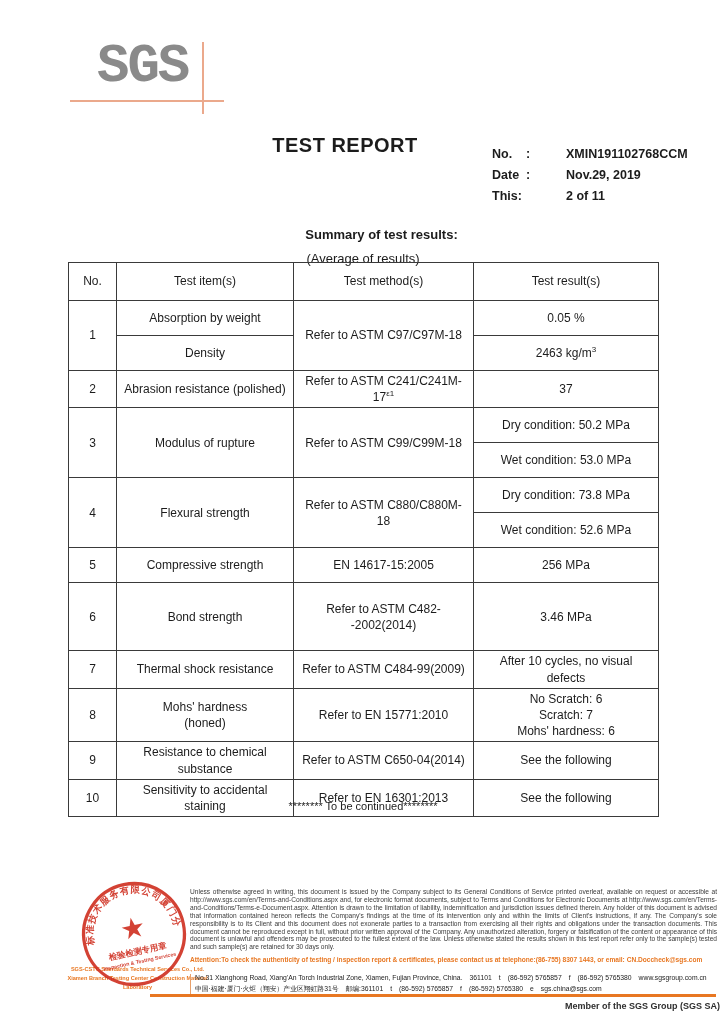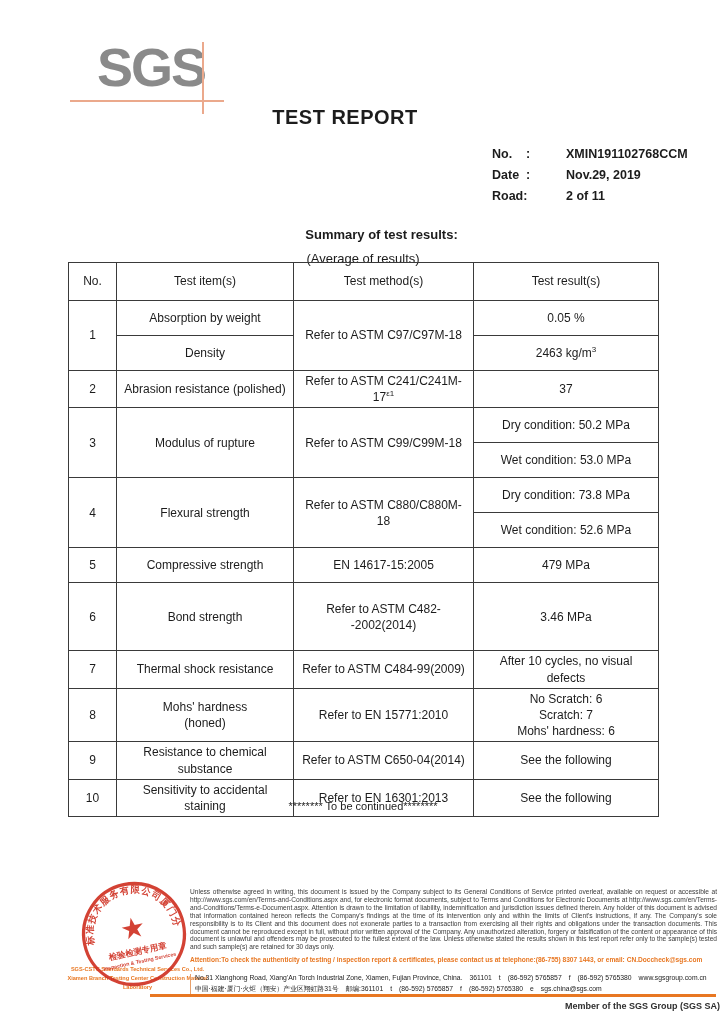--- a/index.html
+++ b/index.html
@@ -1,26 +1,26 @@
 <!DOCTYPE html>
 <html><head>
 <meta charset="utf-8">
 <style>
   * { margin:0; padding:0; box-sizing:border-box; }
   html,body { width:726px; height:1024px; background:#ffffff; overflow:hidden;
               font-family:"Liberation Sans", sans-serif; color:#1c1c1c; }
 
   
   .logo-text { position:absolute; left:97px; top:40px; font-size:54px; font-weight:bold;
-               color:#8a8a8a; letter-spacing:-2px; line-height:1; }
+               color:#8a8a8a; letter-spacing:-2px; line-height:1;font-family:Liberation Mono, monospace; }
   .cross-h { position:absolute; left:70px; top:100px; width:154px; height:2px; background:#eba98c; }
   .cross-v { position:absolute; left:202px; top:42px; width:2px; height:72px; background:#eba98c; }
 
   
-  .report-title { position:absolute; left:0; top:106px; width:690px; text-align:center;
+  .report-title { position:absolute; left:0; top:134px; width:690px; text-align:center;
                   font-size:20px; font-weight:bold; letter-spacing:0.5px; }
   .info-block { position:absolute; left:492px; top:147px; display:grid;
                 grid-template-columns:34px 40px auto; row-gap:7px;
                 font-size:12.5px; font-weight:bold; white-space:nowrap; }
 
   
   .summary-h  { position:absolute; left:0; top:227px; width:726px; text-align:center;
                 font-size:13px; font-weight:bold;padding-left:37px; }
   .summary-h2 { position:absolute; left:0; top:251px; width:726px; text-align:center;
                 font-size:13px; font-weight:normal; }
@@ -66,21 +66,21 @@
 
 <div class="report-title">TEST REPORT</div>
 
 <div class="info-block">
   <span>No.</span>
   <span>:</span>
   <span>XMIN191102768CCM</span>
   <span>Date</span>
   <span>:</span>
   <span>Nov.29, 2019</span>
-  <span>Road:</span>
+  <span>This:</span>
   <span></span>
   <span>2 of 11</span>
 </div>
 
 <div class="summary-h">Summary of test results:</div>
 <div class="summary-h2">(Average of results)</div>
 
 <table class="results">
   <colgroup>
       <col style="width:48px">
@@ -126,21 +126,21 @@
     <td rowspan="2">Refer to ASTM C880/C880M-18</td>
     <td>Dry condition: 73.8 MPa</td>
   </tr>
   <tr class="h35">
     <td>Wet condition: 52.6 MPa</td>
   </tr>
   <tr class="h35">
     <td>5</td>
     <td>Compressive strength</td>
     <td>EN 14617-15:2005</td>
-    <td>479 MPa</td>
+    <td>256 MPa</td>
   </tr>
   <tr class="h68">
     <td>6</td>
     <td>Bond strength</td>
     <td>Refer to ASTM C482--2002(2014)</td>
     <td>3.46 MPa</td>
   </tr>
   <tr class="h35">
     <td>7</td>
     <td>Thermal shock resistance</td>

